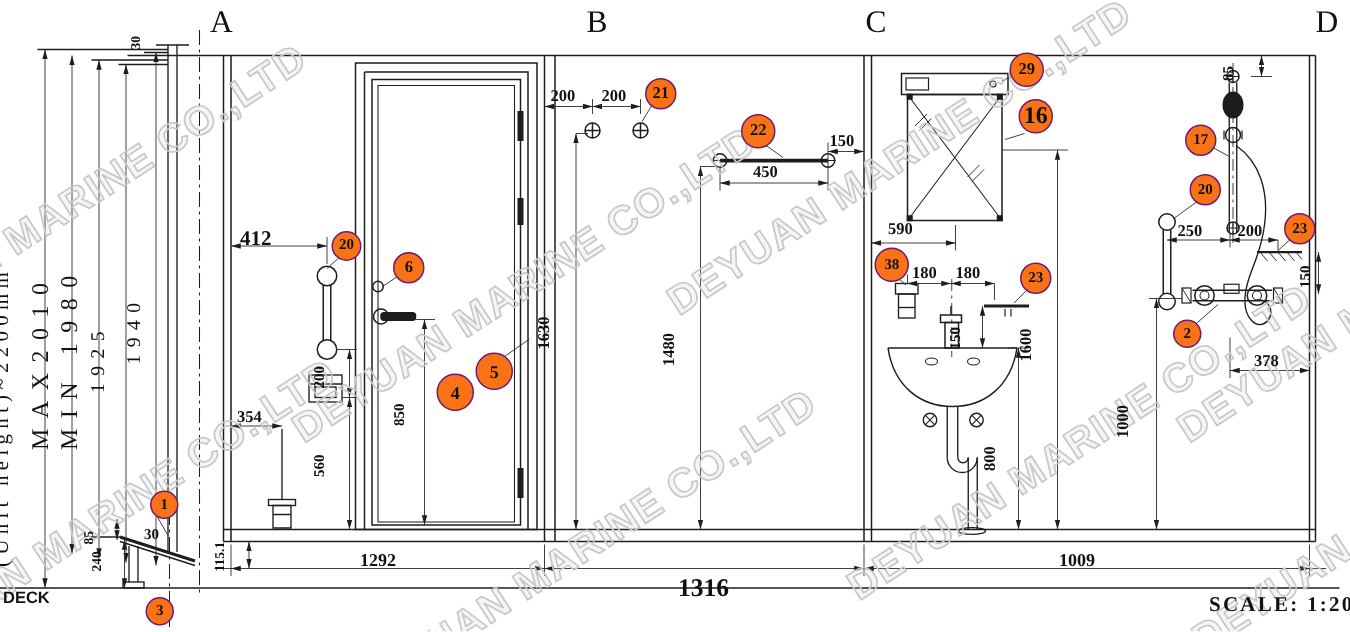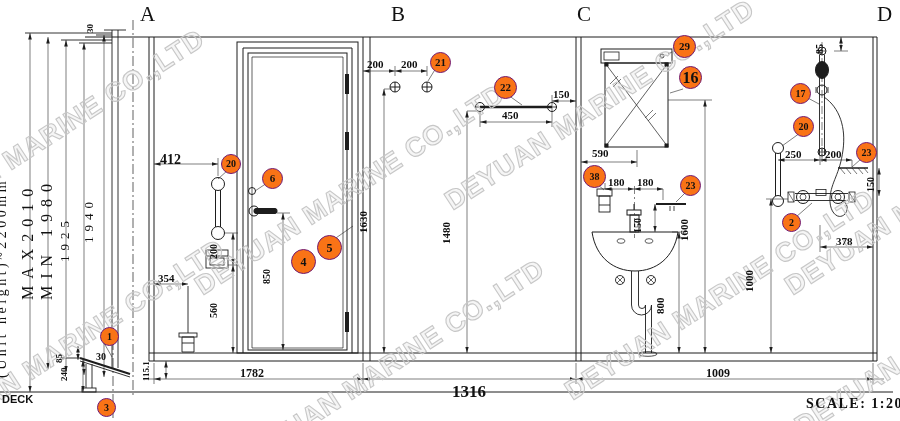--- a/index.html
+++ b/index.html
@@ -280,21 +280,21 @@
   <span class="lbl v" style="left:69px;top:372px;font-size:9px">240</span>
   <span class="lbl" style="left:96px;top:352px;font-size:10px">30</span>
   <span class="lbl deck" style="left:2px;top:394px">DECK</span>
 
   <span class="lbl" style="left:160px;top:153px;font-size:14px">412</span>
   <span class="lbl" style="left:158px;top:273px;font-size:11px">354</span>
   <span class="lbl v" style="left:219px;top:249px;font-size:10px">200</span>
   <span class="lbl v" style="left:219px;top:308px;font-size:10px">560</span>
   <span class="lbl v" style="left:272px;top:274px;font-size:10px">850</span>
   <span class="lbl v" style="left:151px;top:372px;font-size:9px">115.1</span>
-  <span class="lbl" style="left:240px;top:367px;font-size:12px">1782</span>
+  <span class="lbl" style="left:240px;top:367px;font-size:12px">1292</span>
 
   <span class="lbl" style="left:367px;top:59px;font-size:11px">200</span>
   <span class="lbl" style="left:401px;top:59px;font-size:11px">200</span>
   <span class="lbl" style="left:502px;top:110px;font-size:11px">450</span>
   <span class="lbl" style="left:553px;top:89px;font-size:11px">150</span>
   <span class="lbl v" style="left:369px;top:222px;font-size:11px">1630</span>
   <span class="lbl v" style="left:452px;top:233px;font-size:11px">1480</span>
   <span class="lbl" style="left:452px;top:383px;font-size:17px">1316</span>
 
   <span class="lbl" style="left:592px;top:148px;font-size:11px">590</span>

